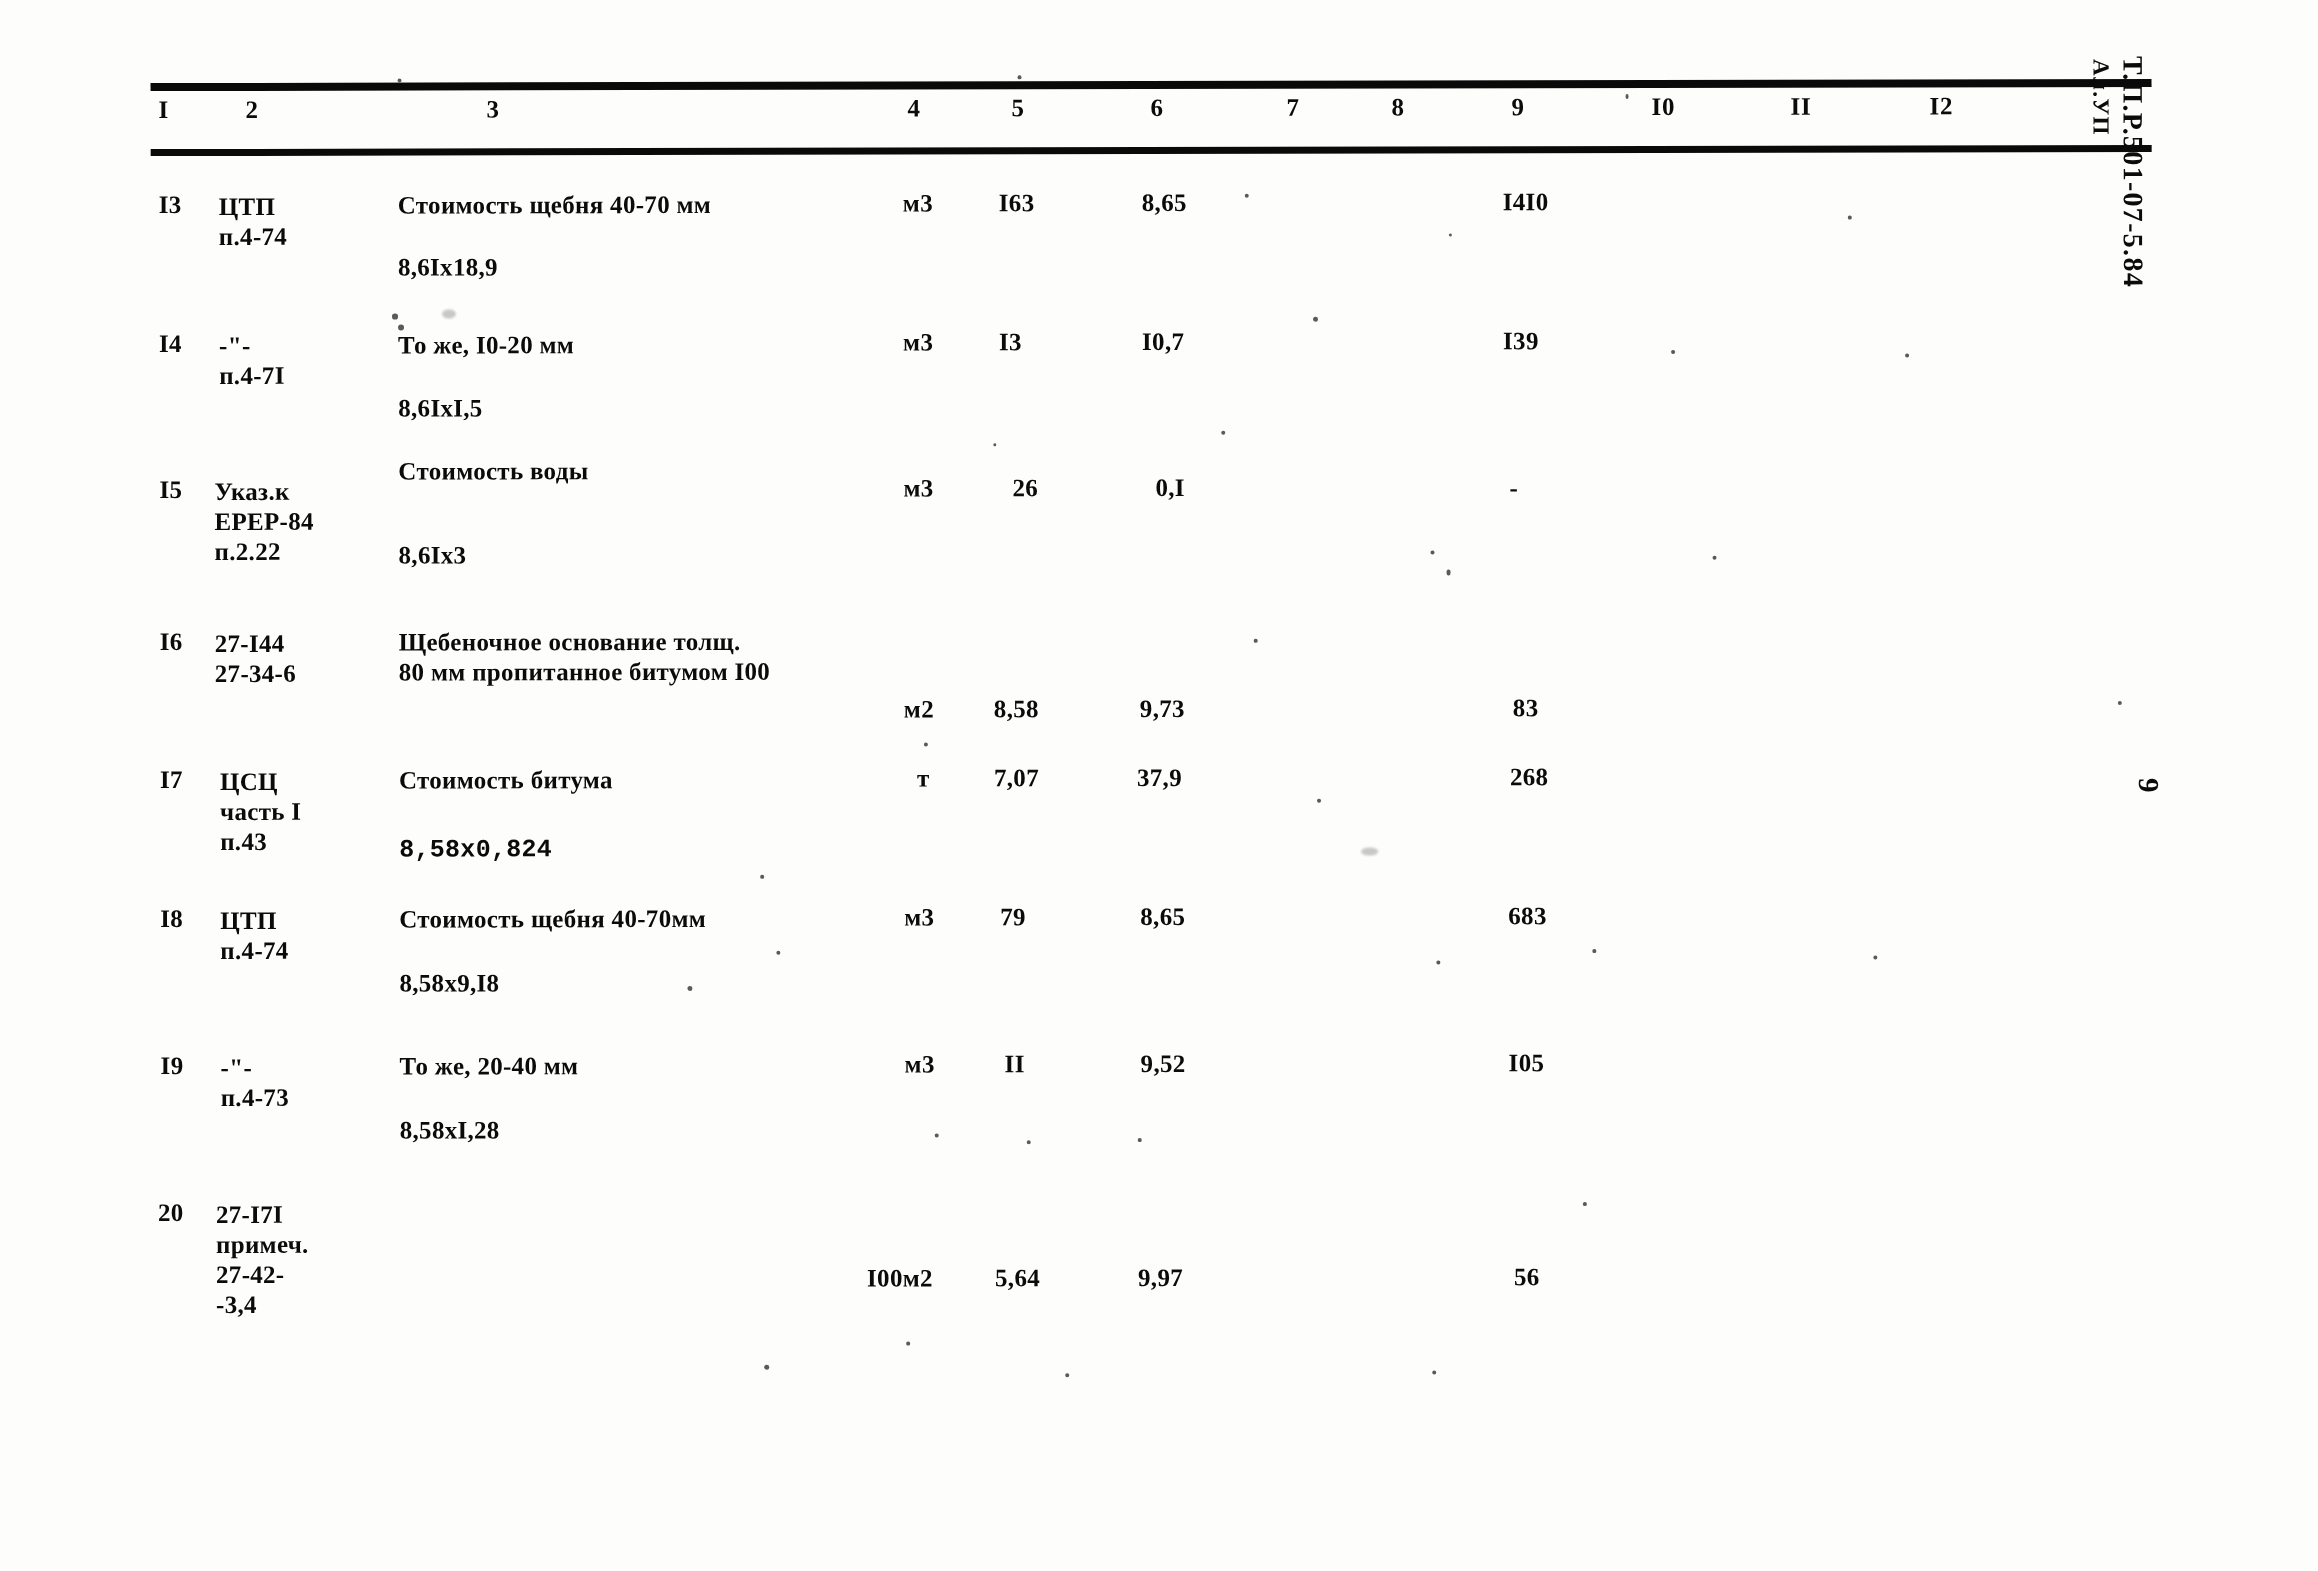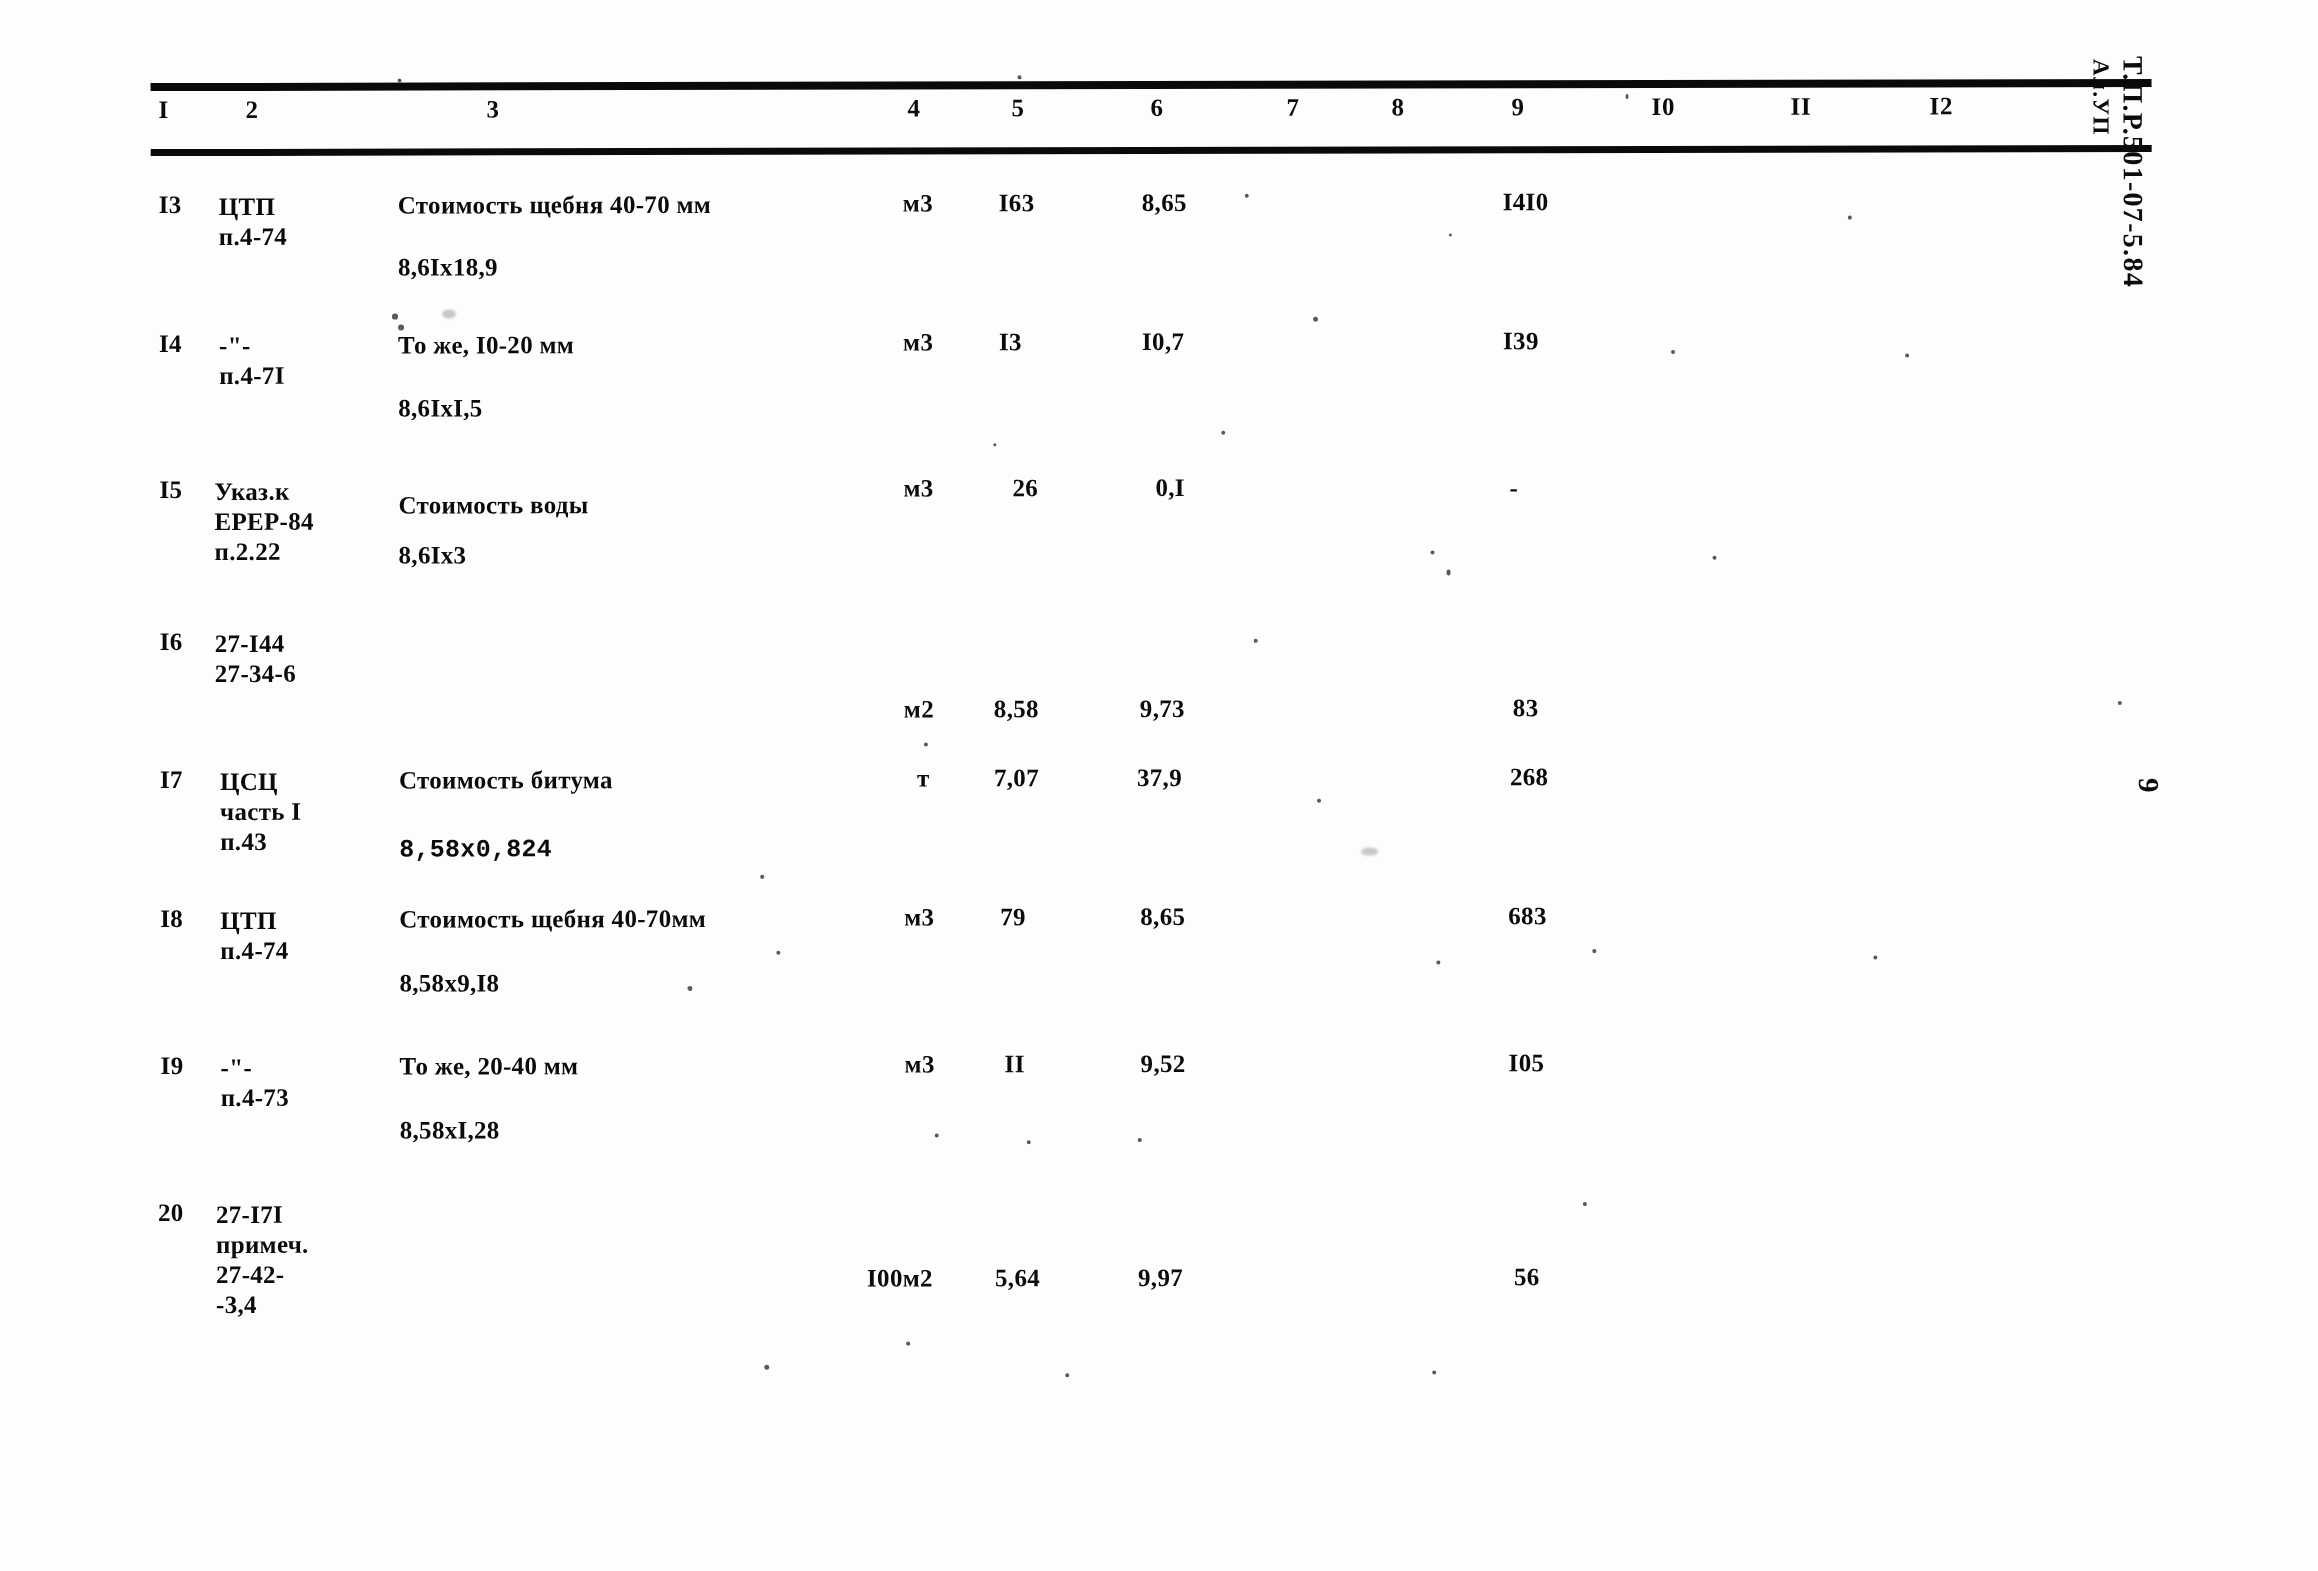--- a/index.html
+++ b/index.html
@@ -134,30 +134,32 @@
     <div class="cell body-txt" style="left:399px;  top:394px;">8,6IхI,5</div>
     <div class="cell body-txt" style="left:904px; top:329px;">м3</div>
     <div class="cell body-txt" style="left:1000px; top:329px;">I3</div>
     <div class="cell body-txt" style="left:1143px; top:329px;">I0,7</div>
     <div class="cell body-txt" style="left:1504px; top:329px;">I39</div>
 
     <div class="cell body-txt" style="left:160px;  top:475px;text-align:right;">I5</div>
     <div class="block" style="left:215px;  top:475px;">Указ.к
 ЕРЕР-84
 п.2.22</div>
-    <div class="block" style="left:399px;  top:489px;text-align:center;">Стоимость воды</div>
+    <div class="block" style="left:399px;  top:455px;text-align:center;">Стоимость воды</div>
     <div class="cell body-txt" style="left:399px;  top:541px;">8,6Iх3</div>
     <div class="cell body-txt" style="left:904px; top:475px;">м3</div>
     <div class="cell body-txt" style="left:1013px; top:475px;">26</div>
     <div class="cell body-txt" style="left:1156px; top:475px;">0,I</div>
     <div class="cell body-txt" style="left:1510px; top:476px;">-</div>
 
     <div class="cell body-txt" style="left:160px;  top:627px;">I6</div>
     <div class="block" style="left:215px;  top:627px;">27-I44
 27-34-6</div>
+    <div class="block" style="left:399px;  top:626px;">Щебеночное основание толщ.
+80 мм пропитанное битумом I00</div>
     <div class="cell body-txt" style="left:904px; top:696px;">м2</div>
     <div class="cell body-txt" style="left:994px; top:696px;">8,58</div>
     <div class="cell body-txt" style="left:1140px; top:696px;">9,73</div>
     <div class="cell body-txt" style="left:1513px; top:696px;">83</div>
 
     <div class="cell body-txt" style="left:160px;  top:765px;">I7</div>
     <div class="block" style="left:220px;  top:765px;">ЦСЦ
 часть I
 п.43</div>
     <div class="block" style="left:399px;  top:764px;">Стоимость битума</div>

